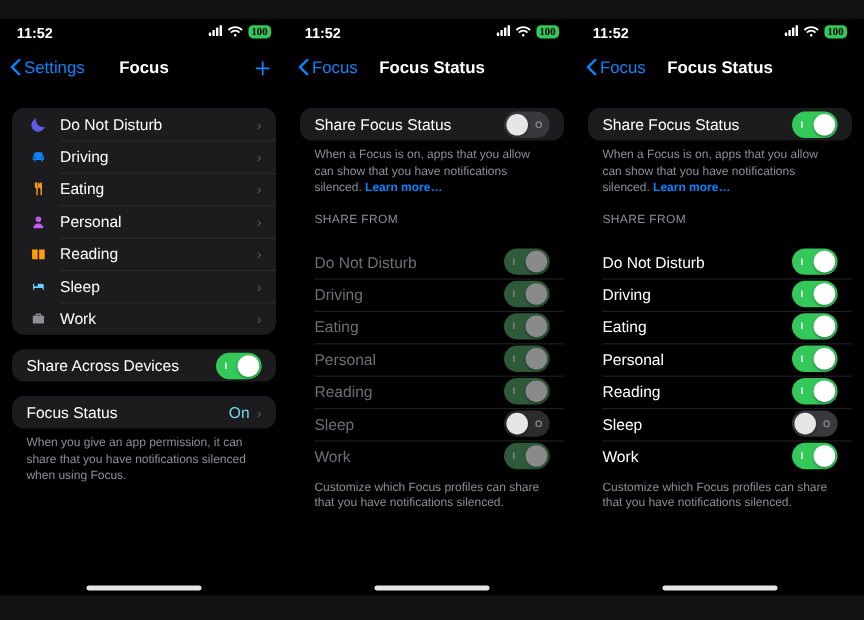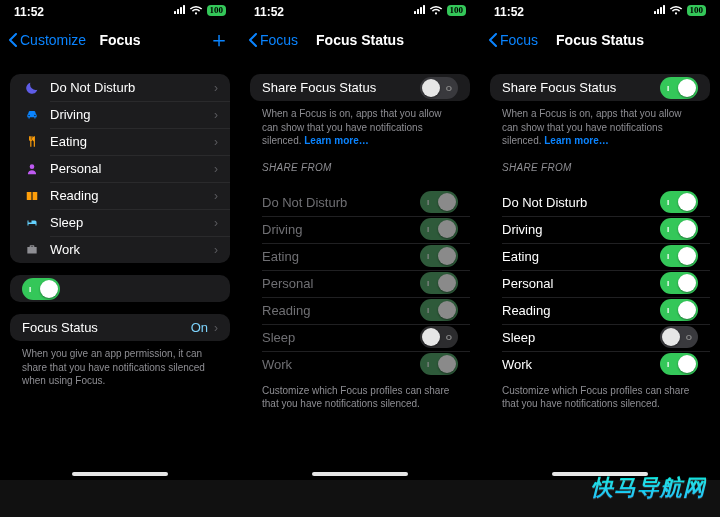--- a/index.html
+++ b/index.html
@@ -1,18 +1,18 @@
 <!DOCTYPE html>
 <html><head>
 <meta charset="utf-8">
 <style>
   * { box-sizing: border-box; margin: 0; padding: 0; }
   html, body { width: 720px; height: 517px; background: #000; font-family: -apple-system, "Helvetica Neue", Arial, sans-serif; overflow: hidden; }
   .stage { position: relative; width: 720px; height: 517px; background: #111; }
-  .phone { position: absolute; top: 0; width: 240px; height: 480px; background: #000; color: #fff; overflow: hidden; }
+  .phone { position: absolute; top: 16px; width: 240px; height: 480px; background: #000; color: #fff; overflow: hidden; }
   .phone.p1 { left: 0; }
   .phone.p2 { left: 240px; }
   .phone.p3 { left: 480px; }
 
   
   .statusbar { display: flex; align-items: center; justify-content: space-between; height: 24px; padding: 0 14px; font-size: 12px; font-weight: 600; }
   .sb-right { display: flex; align-items: flex-start; gap: 4px; font-family: Liberation Serif, serif; }
   .sig { display: inline-flex; align-items: flex-end; gap: 1px; }
   .sig i { display: inline-block; width: 2px; background: #fff; border-radius: .5px; }
   .sig i:nth-child(1){height:3px} .sig i:nth-child(2){height:5px} .sig i:nth-child(3){height:7px} .sig i:nth-child(4){height:9px}
@@ -32,21 +32,21 @@
   .row { display:flex; align-items:center; height:27px; padding:0 12px; position:relative; }
   .row + .row::before { content:""; position:absolute; left:40px; right:0; top:0; height:1px; background:#2a2a2c; }
   .row .icon { width:20px; height:20px; display:flex; align-items:center; justify-content:center; margin-right:8px; flex:none; }
   .row .label { flex:1; font-size:13px; color:#fff; }
   .row .chev { color:#5a5a5e; font-size:12px; }
   .row .detail { color:#7dd3fc; font-size:13px; margin-right:6px; }
 
   .footer { font-size:10px; line-height:1.35; color:#8e8e93; padding:6px 12px 0 12px; }
   .footer a { color:#0a84ff; text-decoration:none;font-weight:bold; }
 
-  .header-label { font-size:10px; color:#8e8e93; letter-spacing:.3px; padding:14px 12px 4px 12px; text-transform:uppercase;font-style:italic; }
+  .header-label { font-size:10px; color:#8e8e93; letter-spacing:.3px; padding:14px 12px 4px 12px; text-transform:uppercase; }
 
   
   .toggle { width:38px; height:22px; border-radius:11px; position:relative; flex:none; }
   .toggle .knob { position:absolute; top:2px; width:18px; height:18px; border-radius:50%; background:#fff; box-shadow:0 1px 2px rgba(0,0,0,.4); }
   .toggle .tick { position:absolute; top:50%; transform:translateY(-50%); font-size:8px; font-weight:700; }
   .toggle.on { background:#34c759; }
   .toggle.on .knob { right:2px; }
   .toggle.on .tick { left:7px; color:#fff; }
   .toggle.off { background:#39393d; }
   .toggle.off .knob { left:2px; background:#e6e6e6; }
@@ -95,21 +95,21 @@
             </svg>
         </span>
         <span class="batt">100</span>
       </span>
     </div>
     <div class="navbar">
       <div class="nav-back">
         <svg viewBox="0 0 8 14">
             <path d="M7 1L1 7l6 6" stroke="#0a84ff" stroke-width="2" fill="none" stroke-linecap="round" stroke-linejoin="round"></path>
           </svg>
-        <span>Customize</span>
+        <span>Settings</span>
       </div>
       <div class="nav-title">Focus</div>
       <div class="nav-add">
         <span>＋</span>
       </div>
     </div>
 
     <div class="content">
       <div class="group" id="focus-modes">
           <div class="row">
@@ -172,20 +172,21 @@
                 <path fill="#8e8e93" d="M9 4h6a1 1 0 011 1v2h4v11H4V7h4V5a1 1 0 011-1zm1 3h4V6h-4v1z"></path>
               </svg>
             </span>
             <span class="label">Work</span>
             <span class="chev">›</span>
           </div>
         </div>
 
       <div class="group noicon">
         <div class="row">
+          <span class="label">Share Across Devices</span>
           <span class="toggle on">
               <span class="tick">I</span>
               <span class="knob"></span>
             </span>
         </div>
       </div>
 
       <div class="group noicon">
         <div class="row">
           <span class="label">Focus Status</span>
@@ -389,18 +390,14 @@
               <span class="tick">I</span>
               <span class="knob"></span>
             </span>
           </div>
         </div>
       <div class="footer">Customize which Focus profiles can share that you have notifications silenced.</div>
     </div>
     <div class="home"></div>
   </div>
 
-  <div class="watermark">
-    <span class="wm-cn">快马导航网</span>
-    <span class="wm-en"></span>
-  </div>
 
 </div>
 
 </body></html>

